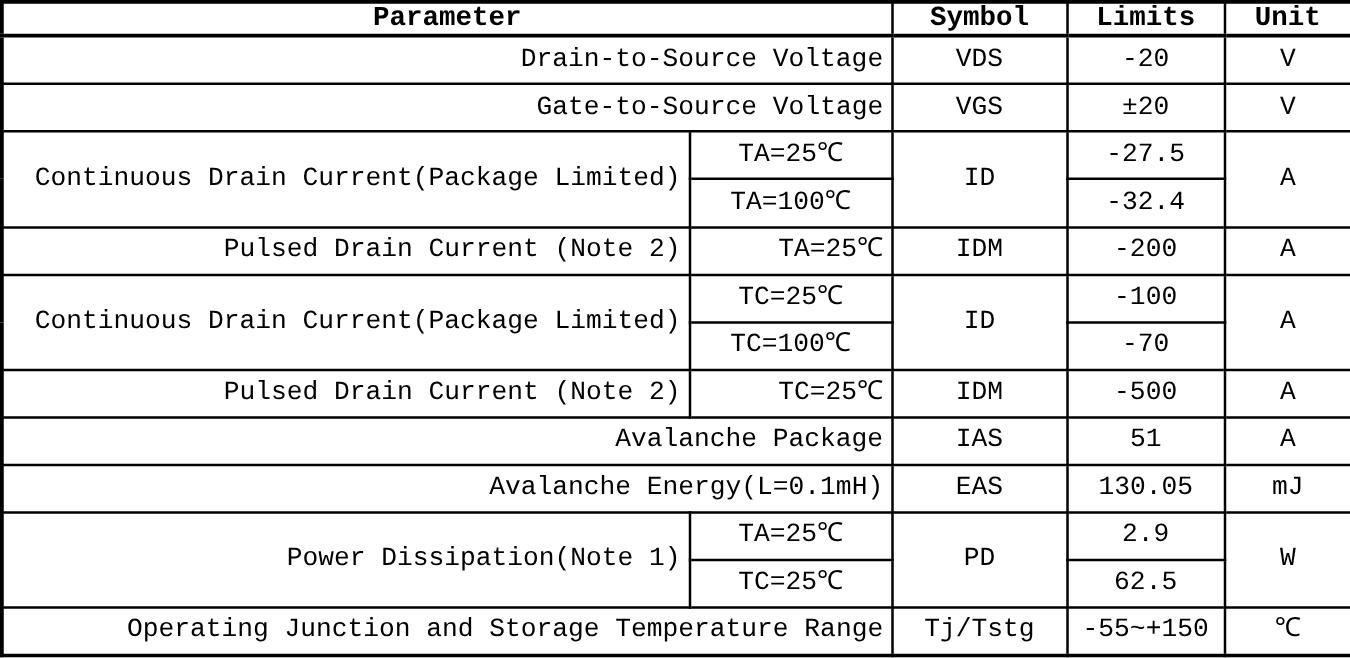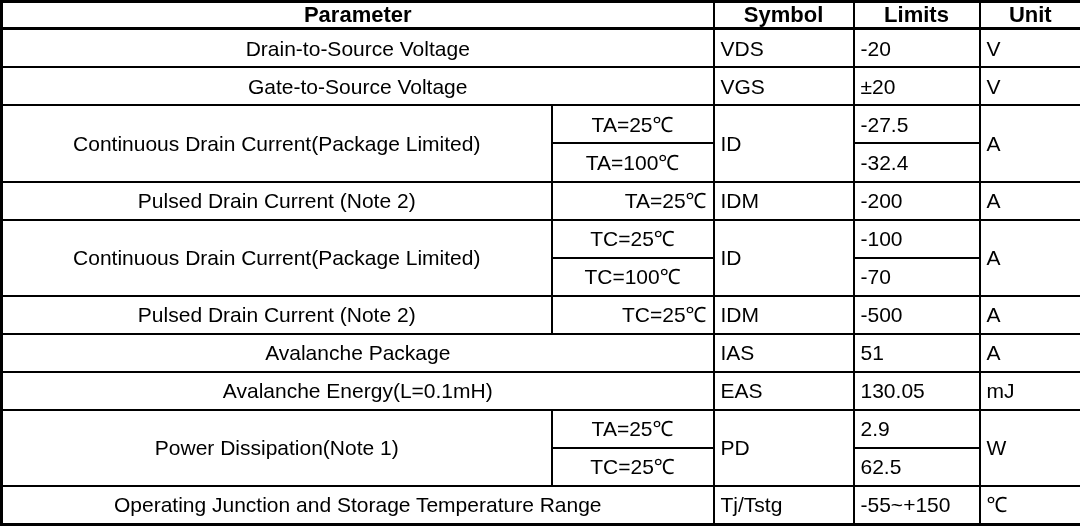--- a/index.html
+++ b/index.html
@@ -13,20 +13,21 @@
     font-family: "Liberation Sans", sans-serif;
     color: #000000;
     overflow: hidden;
   }
 
   #sheet {
     position: relative;
     width: 884px;
     height: 526px;
     box-sizing: border-box;
+    font-family: Liberation Mono, monospace;
   }
 
   table.ratings {
     border-collapse: collapse;
     width: 1080px;
     height: 526px;
     table-layout: fixed;
     border: 3px solid #000;
     box-sizing: border-box;
   }
@@ -47,22 +48,22 @@
 
   
   table.ratings thead th {
     font-weight: bold;
     font-size: 22px;
     text-align: center;
     border-bottom: 3px solid #000;
   }
 
   
-  .c  { text-align: left; }
-  .l  { text-align: center; }
+  .c  { text-align: center; }
+  .l  { text-align: right; }
   .r  { text-align: right; padding-right: 14px; }
 
   
   .cond { text-align: center; font-size: 21px; }
 
   
   .grp-top > td, .grp-top > th { border-top: 3px solid #000; }
   .grp-bot > td, .grp-bot > th { border-bottom: 3px solid #000; }
 </style>
 </head>

